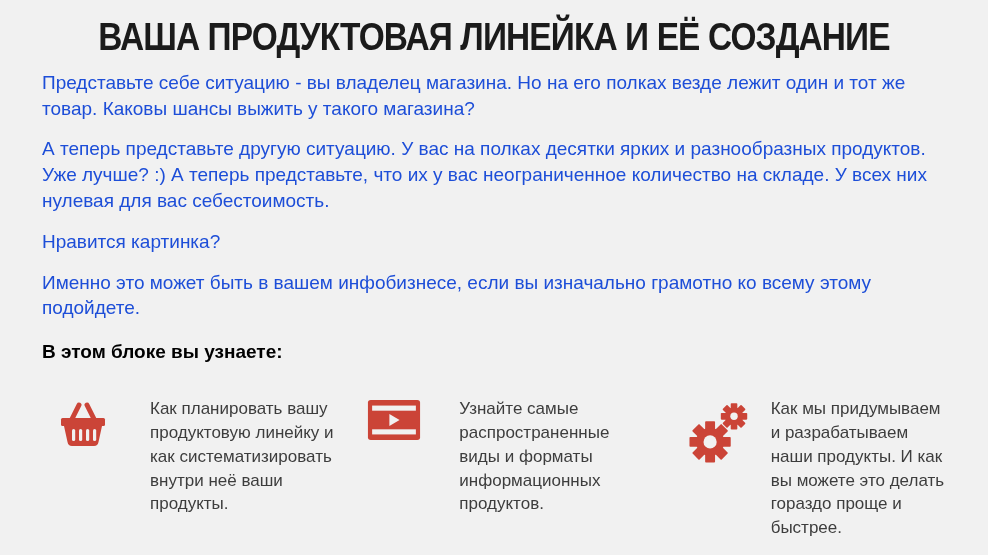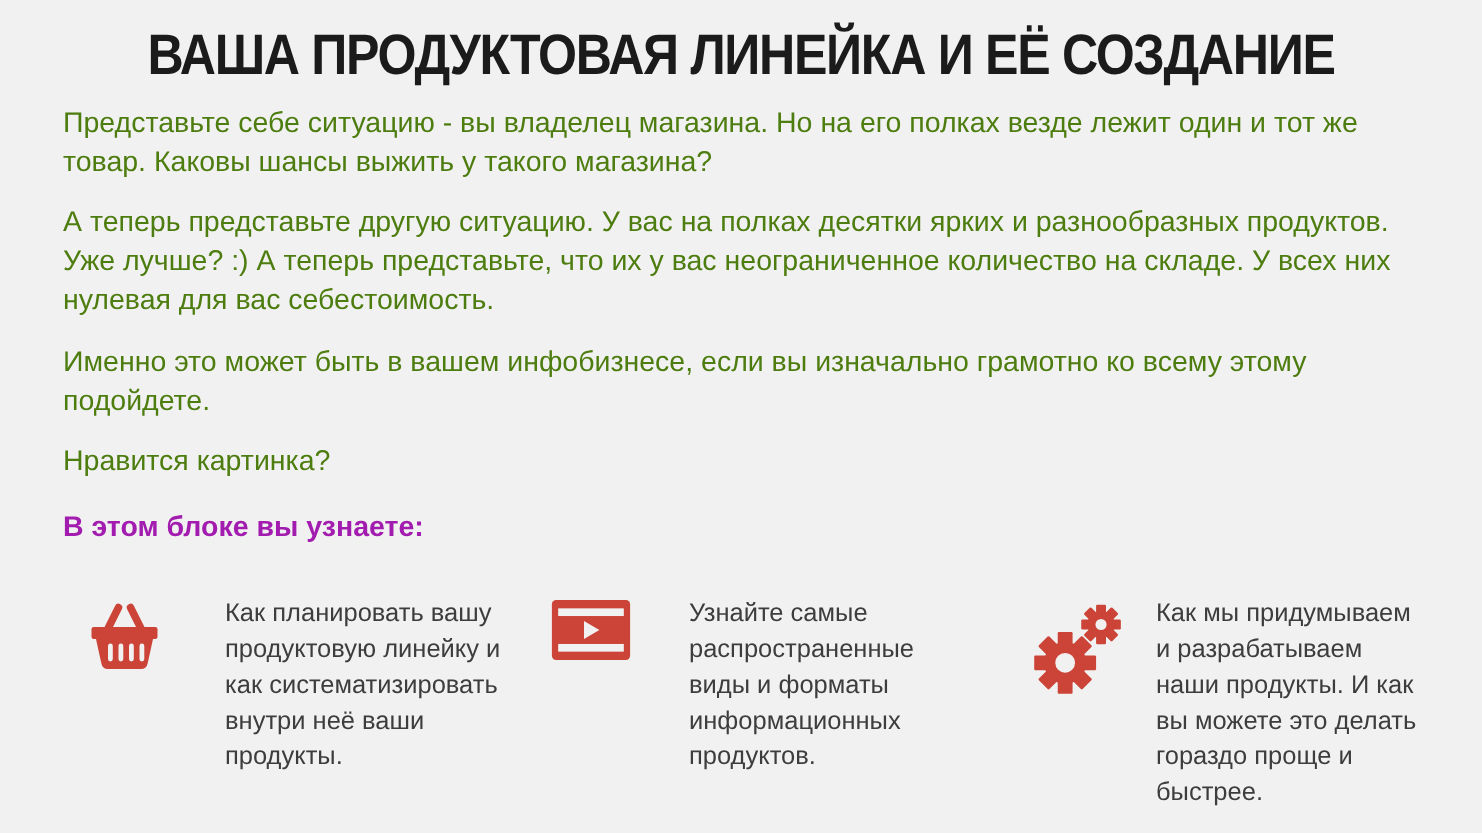--- a/index.html
+++ b/index.html
@@ -23,25 +23,25 @@
     color: #1b1b1b;
     letter-spacing: -1px;
     transform: scaleX(0.88);
     transform-origin: center;
     white-space: nowrap;
   }
   .intro p {
     font-size: 19px;
     line-height: 1.36;
     margin: 0 0 15px 0;
-    color: #4d7c0f;
+    color: #1d4ed8;
   }
   .intro .lead {
     font-weight: bold;
-    color: #a21caf;
+    color: #000000;
     margin-top: 18px;
   }
   .features {
     display: flex;
     margin-top: 32px;
   }
   .feature {
     flex: 1;
     display: flex;
     align-items: flex-start;
@@ -72,22 +72,22 @@
 </head>
 <body>
 
 <div class="container">
 
   <h1 class="page-title">ВАША ПРОДУКТОВАЯ ЛИНЕЙКА И ЕЁ СОЗДАНИЕ</h1>
 
   <div class="intro">
     <p>Представьте себе ситуацию - вы владелец магазина. Но на его полках везде лежит один и тот же товар. Каковы шансы выжить у такого магазина?</p>
     <p>А теперь представьте другую ситуацию. У вас на полках десятки ярких и разнообразных продуктов. Уже лучше? :) А теперь представьте, что их у вас неограниченное количество на складе. У всех них нулевая для вас себестоимость.</p>
+    <p>Нравится картинка?</p>
     <p>Именно это может быть в вашем инфобизнесе, если вы изначально грамотно ко всему этому подойдете.</p>
-    <p>Нравится картинка?</p>
     <p class="lead">В этом блоке вы узнаете:</p>
   </div>
 
   <div class="features">
 
     <div class="feature">
       <div class="feature-icon">
         <svg width="50" height="50" viewBox="0 0 50 50">
           <g fill="#cb4437">
             <path d="M13,22 L21,6" stroke="#cb4437" stroke-width="5" stroke-linecap="round" fill="none"></path>

